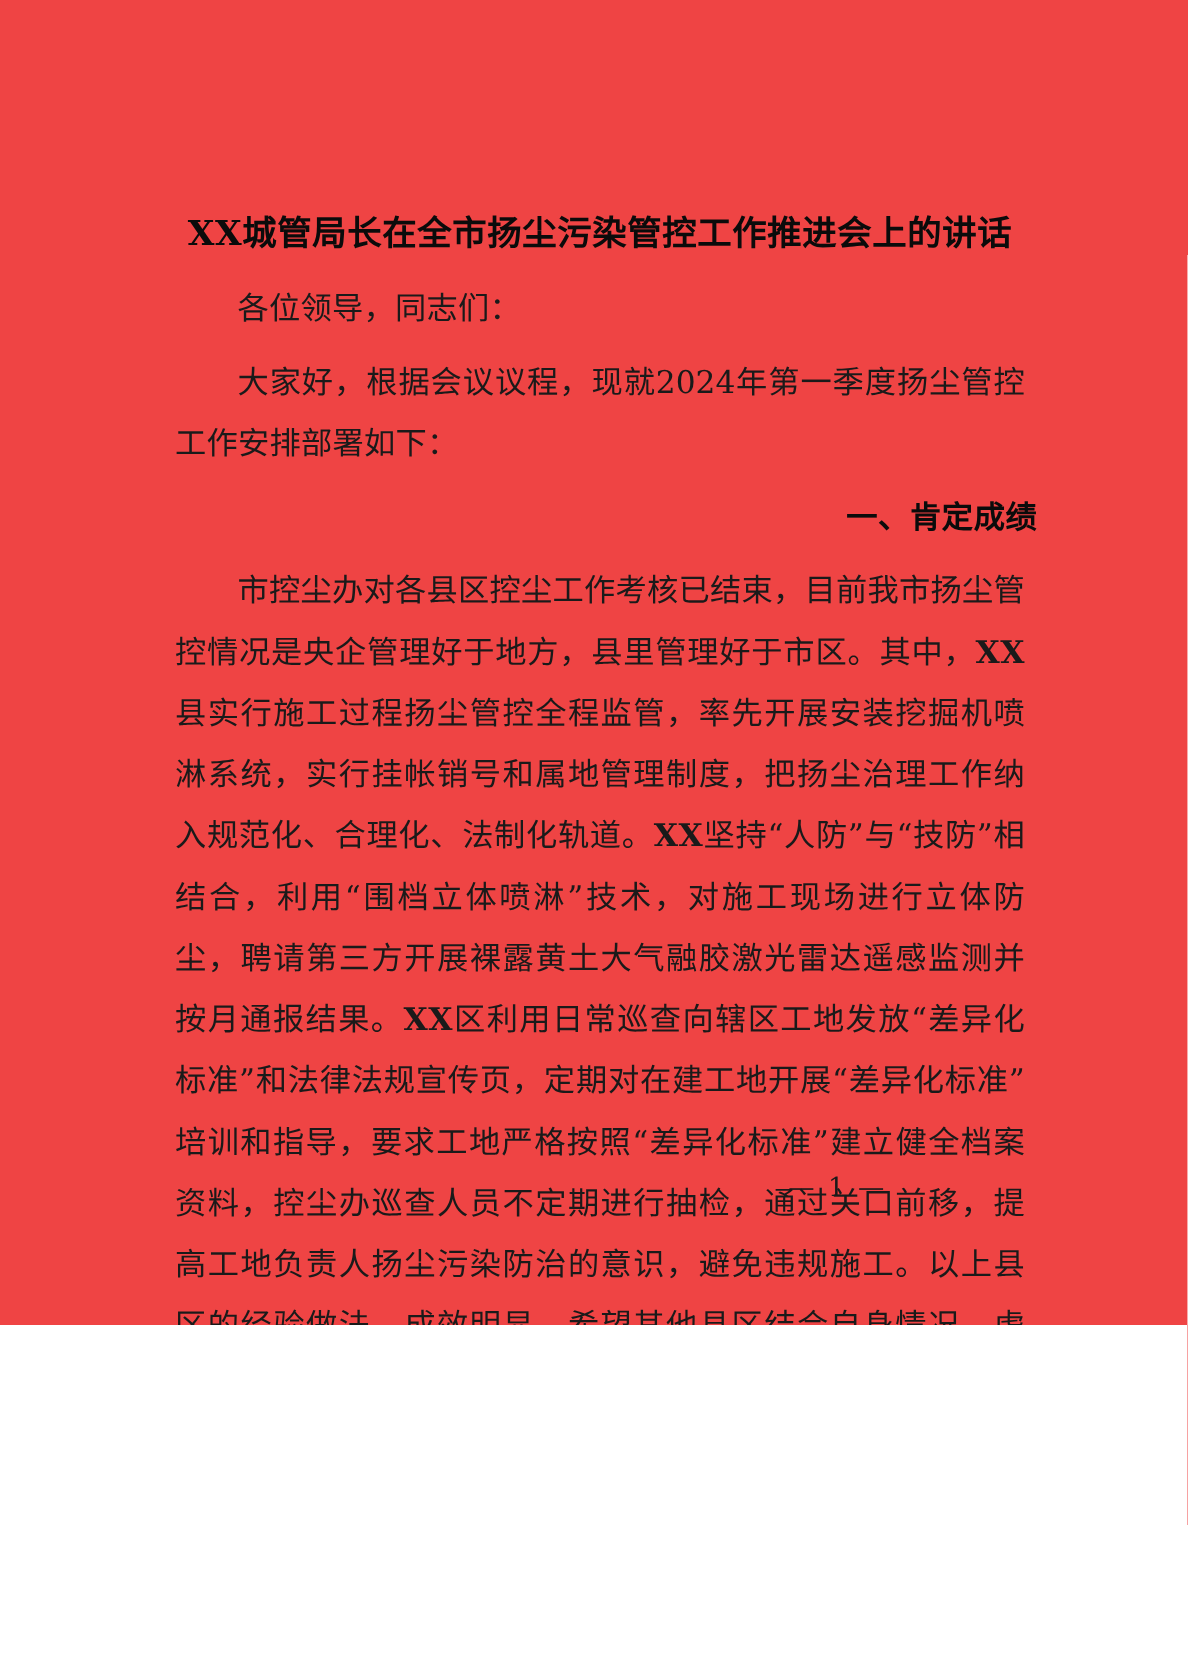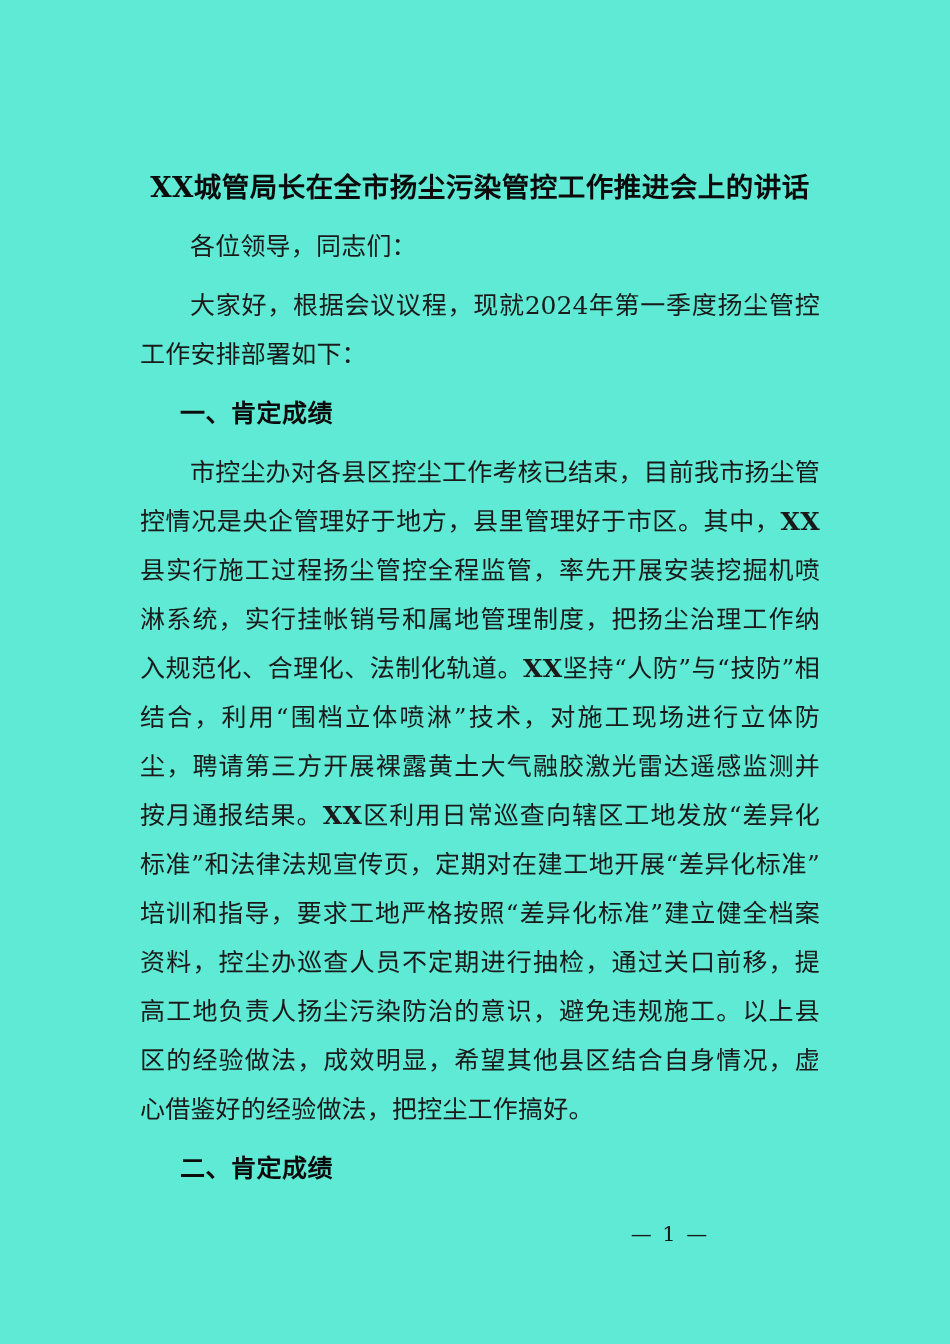--- a/index.html
+++ b/index.html
@@ -4,22 +4,22 @@
 <style>
   html, body {
     margin: 0;
     padding: 0;
     background: #ffffff;
   }
 
   .page {
     position: relative;
     width: 950px;
-    height: 1344px;
-    background: #5eead4;
+    height: 1060px;
+    background: #ef4444;
     box-sizing: border-box;
     overflow: hidden;
   }
 
   .content {
     position: absolute;
     left: 130px;
     top: 168px;
     width: 700px;
   }
@@ -53,20 +53,21 @@
   
   .section-heading {
     font-family: "DejaVu Sans", "Liberation Sans", sans-serif;
     font-weight: 700;
     font-size: 25px;
     line-height: 49px;
     color: #0b0b0b;
     text-indent: 2em;
     margin: 0;
     letter-spacing: 0.5px;
+    text-align: right;
   }
 
   
   .latin {
     font-family: "DejaVu Serif", "Liberation Serif", serif;
     font-weight: 700;
     letter-spacing: 0.4px;
   }
   .num {
     font-family: "DejaVu Serif", "Liberation Serif", serif;

